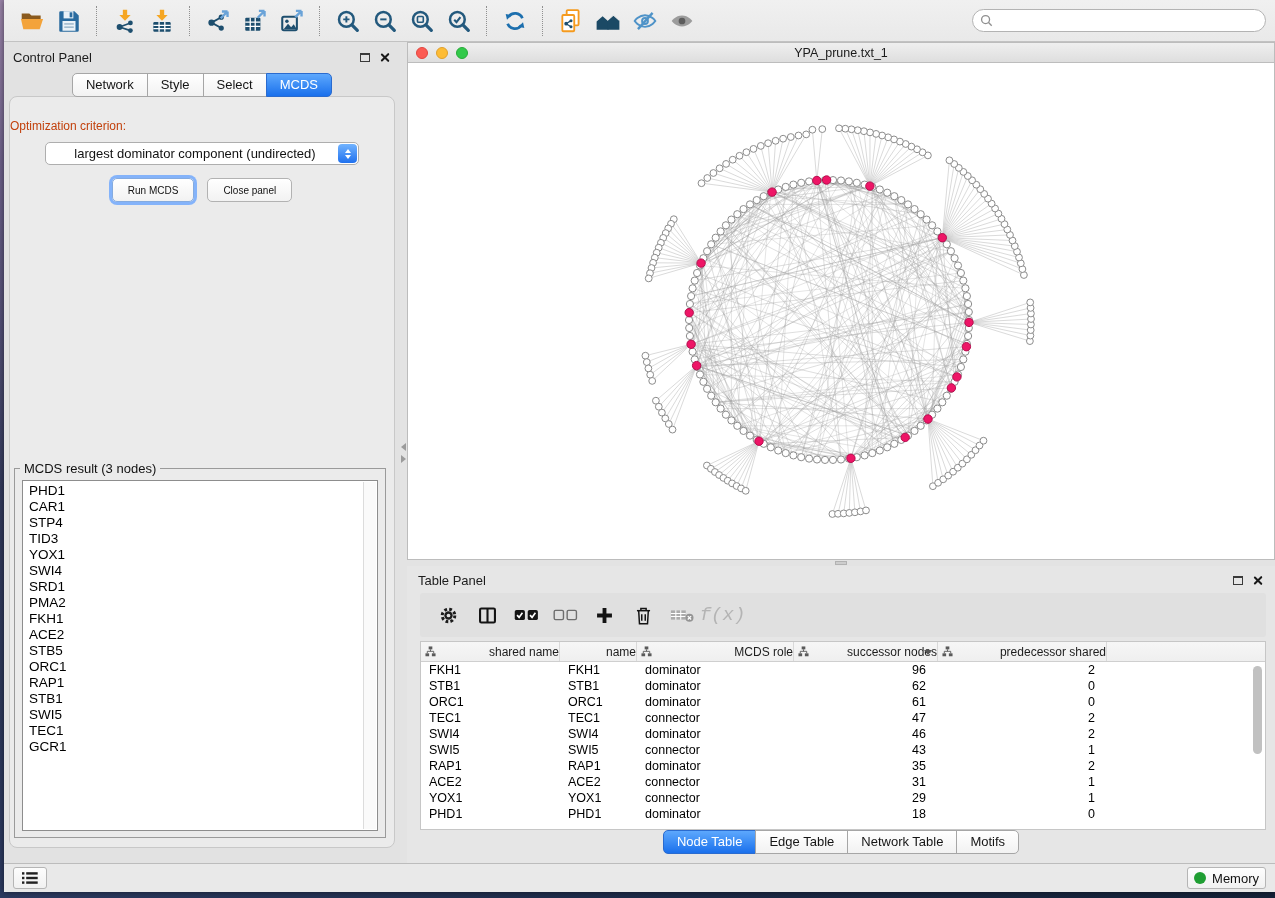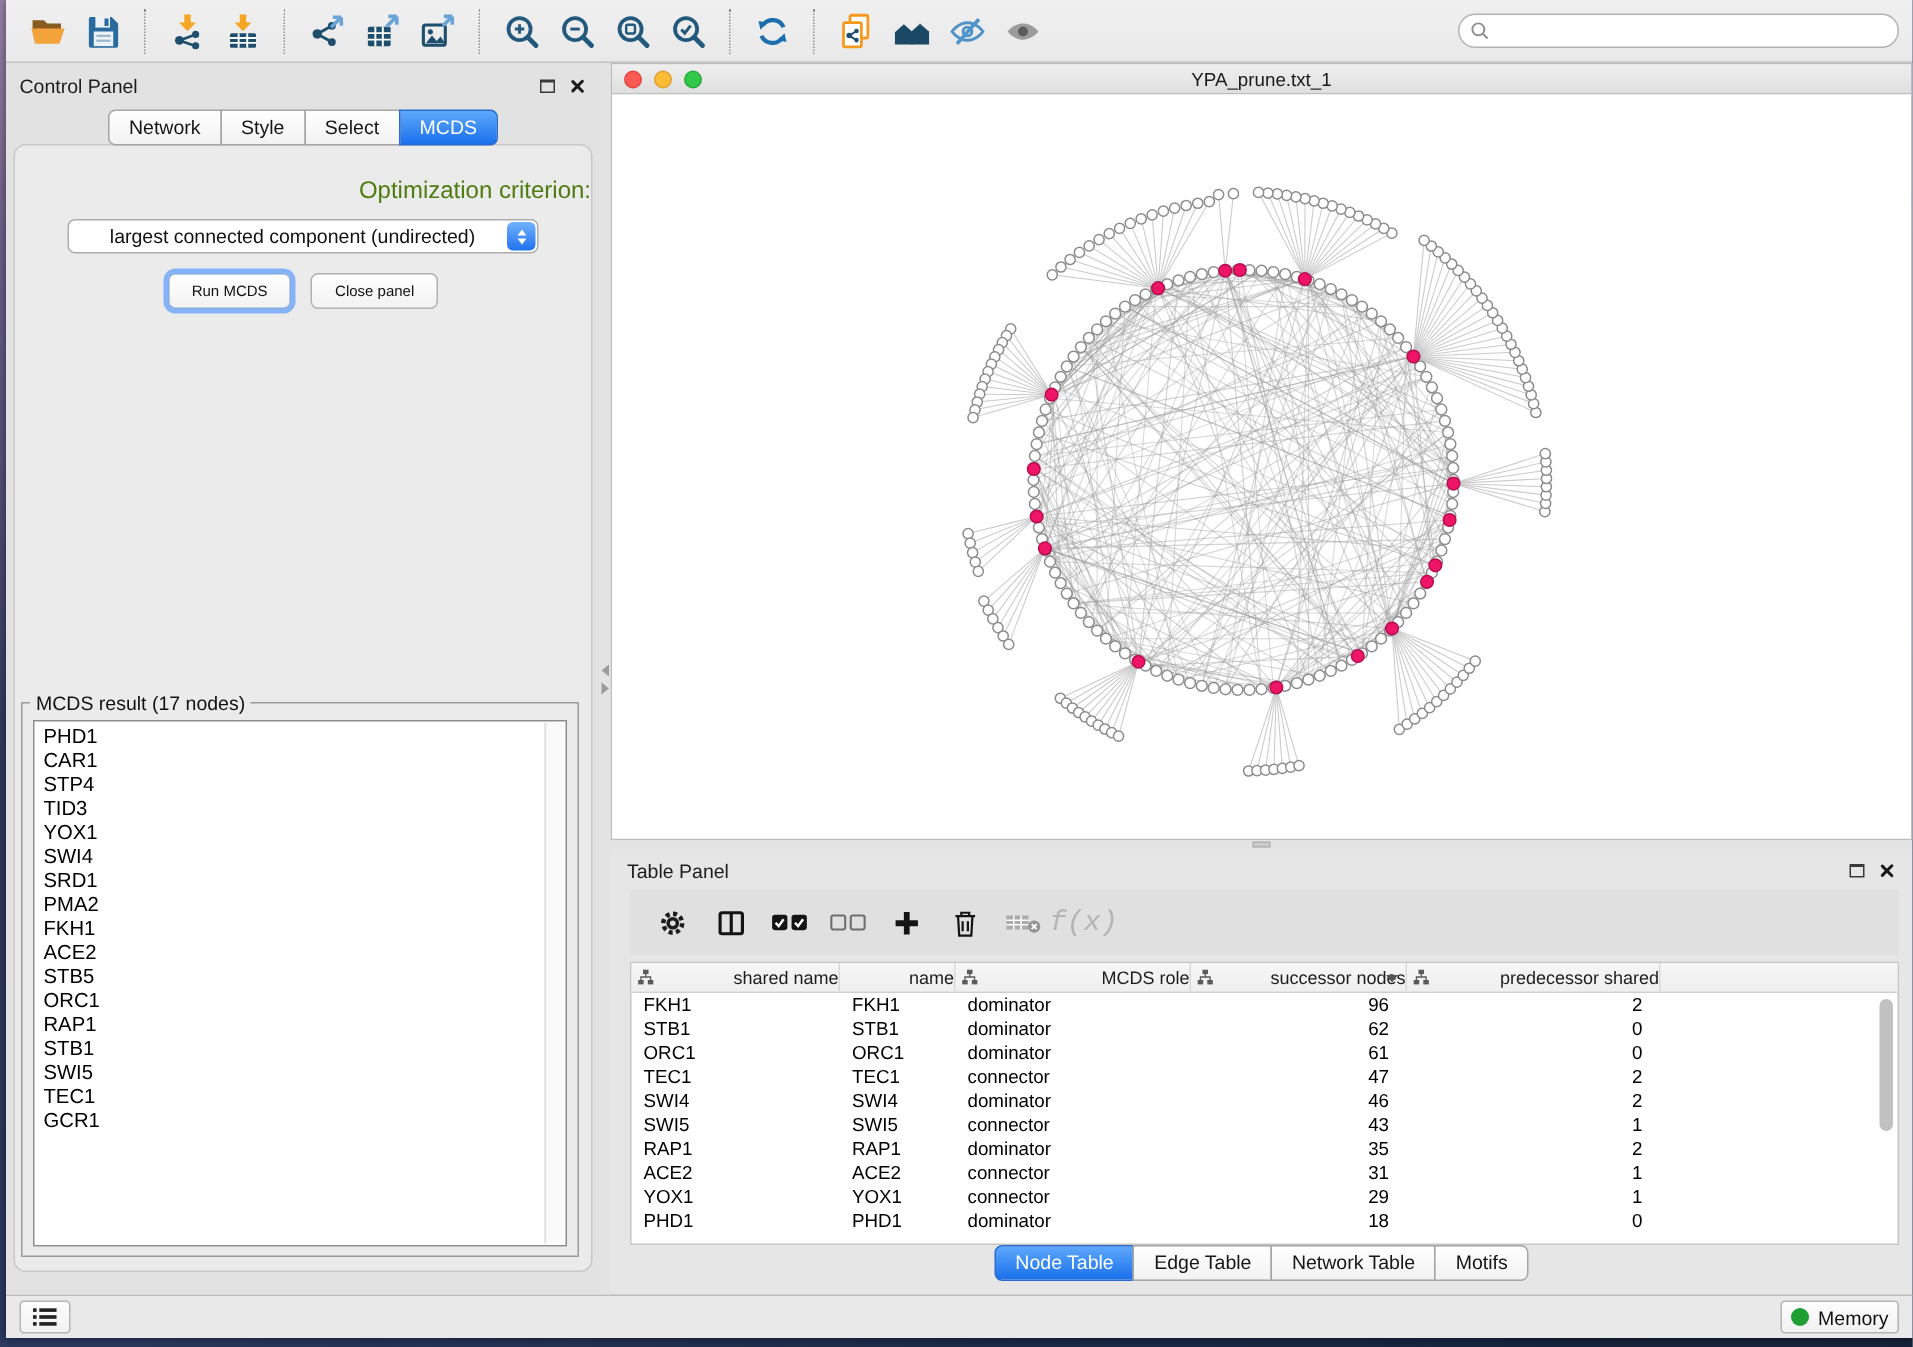--- a/index.html
+++ b/index.html
@@ -42,21 +42,21 @@
   .cp-tabs { position:absolute; top:31px; left:0; right:0; display:flex; justify-content:center; z-index:2; }
   .seg { display:flex; }
   .seg .tab { background:linear-gradient(#ffffff,#f2f2f2); border:1px solid #a6a6a6; margin-left:-1px;
     padding:3px 13px 4px; font-size:13px; color:#151515; cursor:default; }
   .seg .tab:first-child { border-radius:5px 0 0 5px; margin-left:0; }
   .seg .tab:last-child { border-radius:0 5px 5px 0; }
   .seg .tab.active { background:linear-gradient(#5da8fd,#1a70ec); border-color:#2a6bcf; color:#fff; }
 
   .cp-inner { position:absolute; left:5px; right:5px; top:54px; bottom:15px; background:#ebebeb;
     border:1px solid #c8c8c8; border-radius:8px; }
-  .opt-label { text-align:right; margin-top:22px; font-size:16px; color:#4d7c0f; }
+  .opt-label { text-align:left; margin-top:22px; font-size:12px; color:#c2410c; }
   .mac-select { width:314px; height:23px; margin:9px auto 0; background:#fff; border:1px solid #aeaeae;
     border-radius:5px; display:flex; align-items:center; font-size:13px; color:#111; }
   .mac-select .val { flex:1; text-align:center; padding-left:6px; white-space:nowrap; }
   .mac-select .cap { width:19px; height:19px; margin-right:1px; border-radius:4px;
     background:linear-gradient(#71b3ff,#2071ee); display:flex; flex-direction:column; align-items:center; justify-content:center; gap:2px; flex:none; }
   .cap .up { width:0;height:0;border-left:3.5px solid transparent;border-right:3.5px solid transparent;border-bottom:4.5px solid #fff; }
   .cap .down { width:0;height:0;border-left:3.5px solid transparent;border-right:3.5px solid transparent;border-top:4.5px solid #fff; }
   .btn-row { display:flex; justify-content:center; gap:13px; margin-top:13px; }
   .mac-btn { height:24px; padding:0 15px; background:linear-gradient(#ffffff,#f2f2f2); border:1px solid #b2b2b2;
     border-radius:5px; font-size:10px; color:#111; display:flex; align-items:center; }
@@ -273,33 +273,33 @@
       </div>
       <div class="cp-tabs seg" id="cp-tabs">
             <div class="tab">Network</div>
             <div class="tab">Style</div>
             <div class="tab">Select</div>
             <div class="tab active">MCDS</div>
           </div>
       <div class="cp-inner">
         <div class="opt-label">Optimization criterion:</div>
         <div class="mac-select">
-          <span class="val">largest connected component (undirected)</span>
+          <span class="val">largest dominator component (undirected)</span>
           <span class="cap">
                 <span class="up"></span>
                 <span class="down"></span>
               </span>
         </div>
         <div class="btn-row">
           <button class="mac-btn focused">Run MCDS</button>
           <button class="mac-btn">Close panel</button>
         </div>
       </div>
       <div class="mcds-box">
-        <span class="mcds-legend">MCDS result (17 nodes)</span>
+        <span class="mcds-legend">MCDS result (3 nodes)</span>
         <div class="mcds-list" id="mcds-list">
           <div class="mcds-scroll"></div>
         <div>PHD1</div>
               <div>CAR1</div>
               <div>STP4</div>
               <div>TID3</div>
               <div>YOX1</div>
               <div>SWI4</div>
               <div>SRD1</div>
               <div>PMA2</div>

